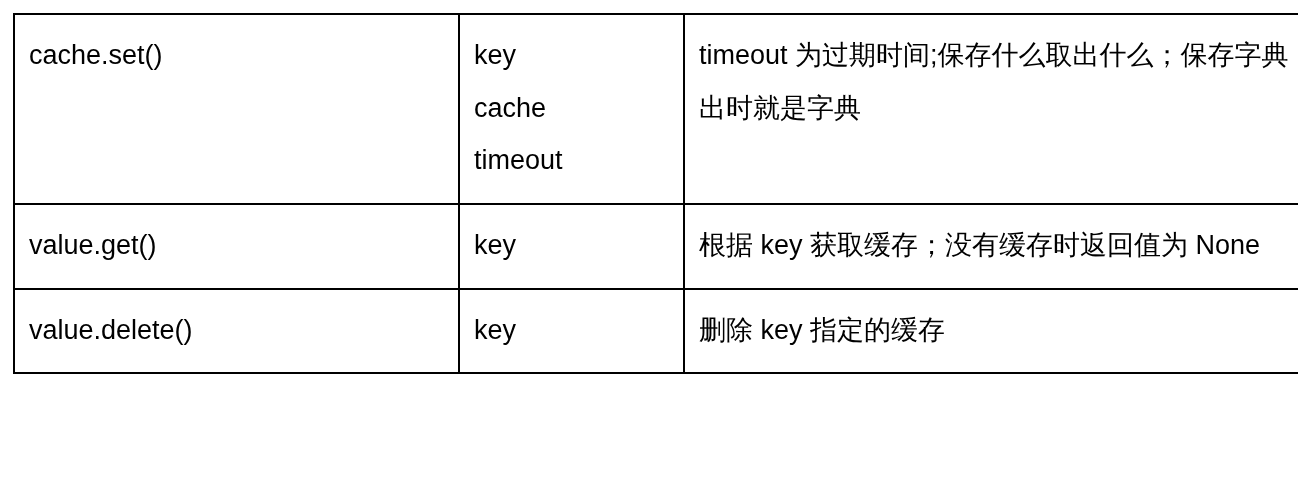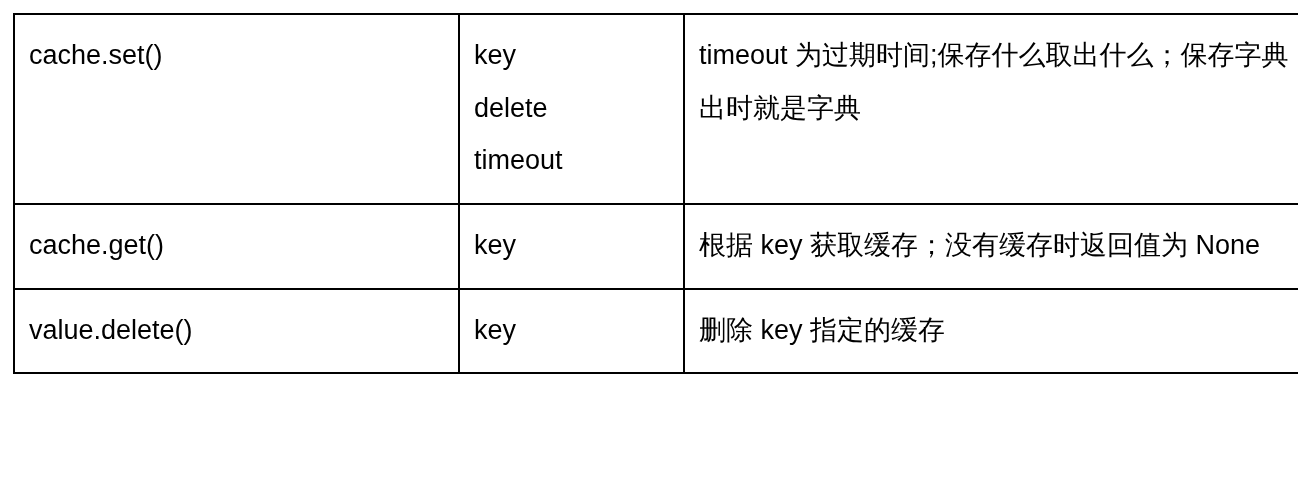--- a/index.html
+++ b/index.html
@@ -43,29 +43,29 @@
 </style>
 </head>
 <body>
 
 <table class="doc-table">
   <tbody>
     <tr>
       <td class="col-method nowrap-cell">cache.set()</td>
       <td class="col-params">
         <span class="param-line">key</span>
-        <span class="param-line">delete</span>
+        <span class="param-line">cache</span>
         <span class="param-line">timeout</span>
       </td>
       <td class="col-desc">
         <span class="desc-text">timeout 为过期时间;保存什么取出什么；保存字典；取出时就是字典</span>
       </td>
     </tr>
     <tr>
-      <td class="col-method nowrap-cell">cache.get()</td>
+      <td class="col-method nowrap-cell">value.get()</td>
       <td class="col-params">
         <span class="param-line">key</span>
       </td>
       <td class="col-desc">
         <span class="desc-text">根据 key 获取缓存；没有缓存时返回值为 None</span>
       </td>
     </tr>
     <tr>
       <td class="col-method nowrap-cell">value.delete()</td>
       <td class="col-params">

